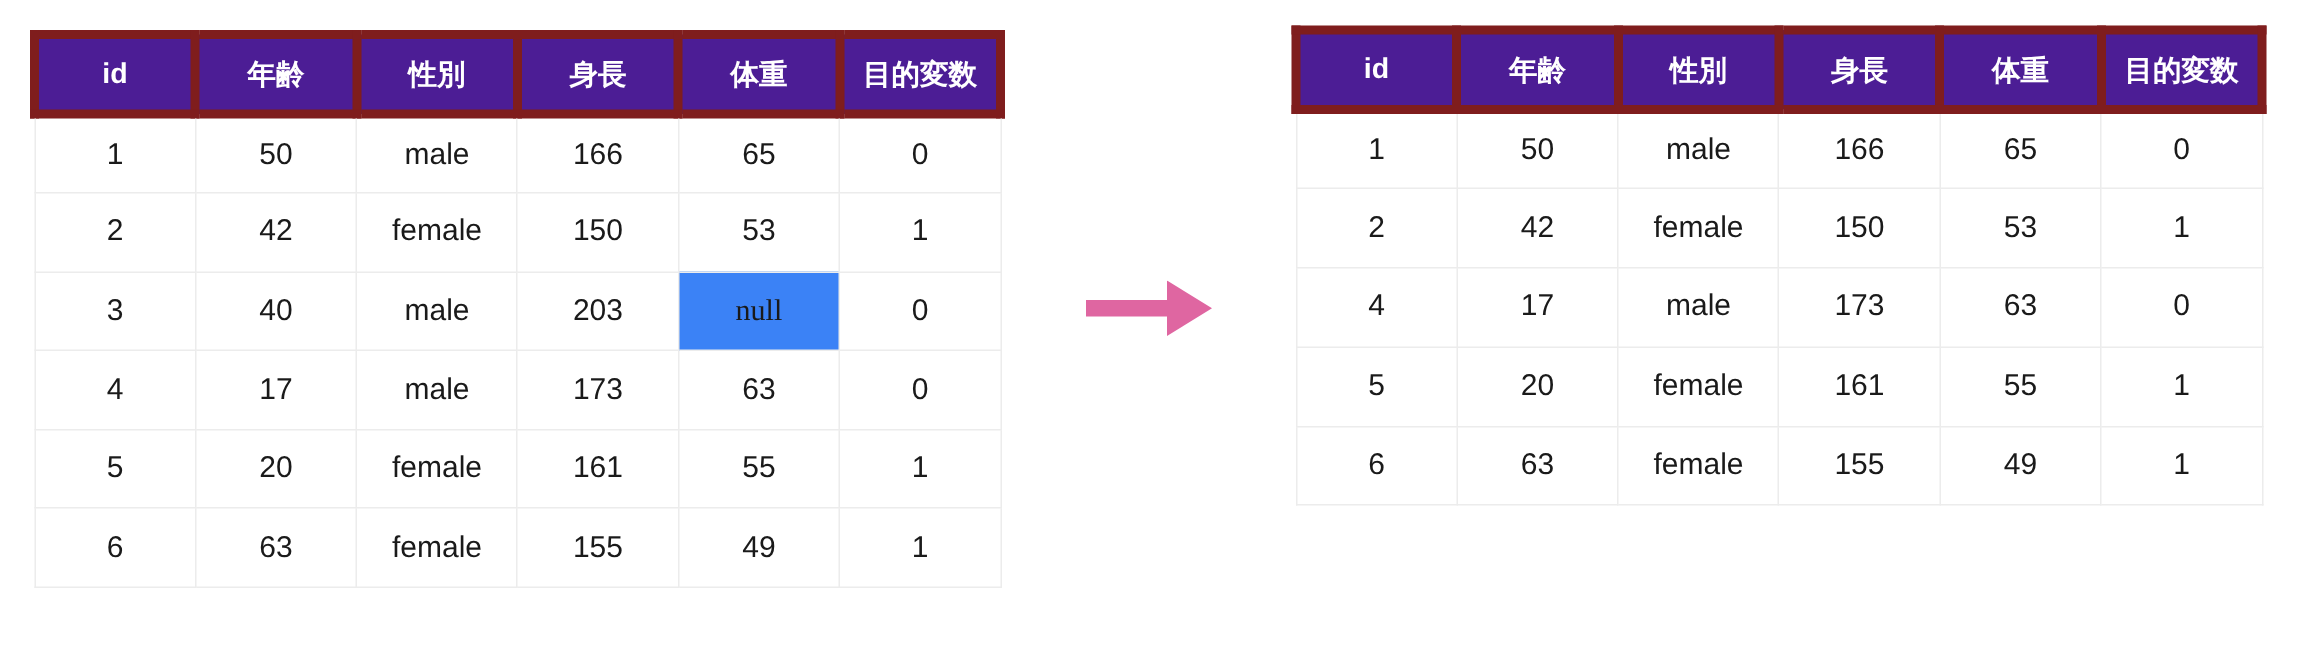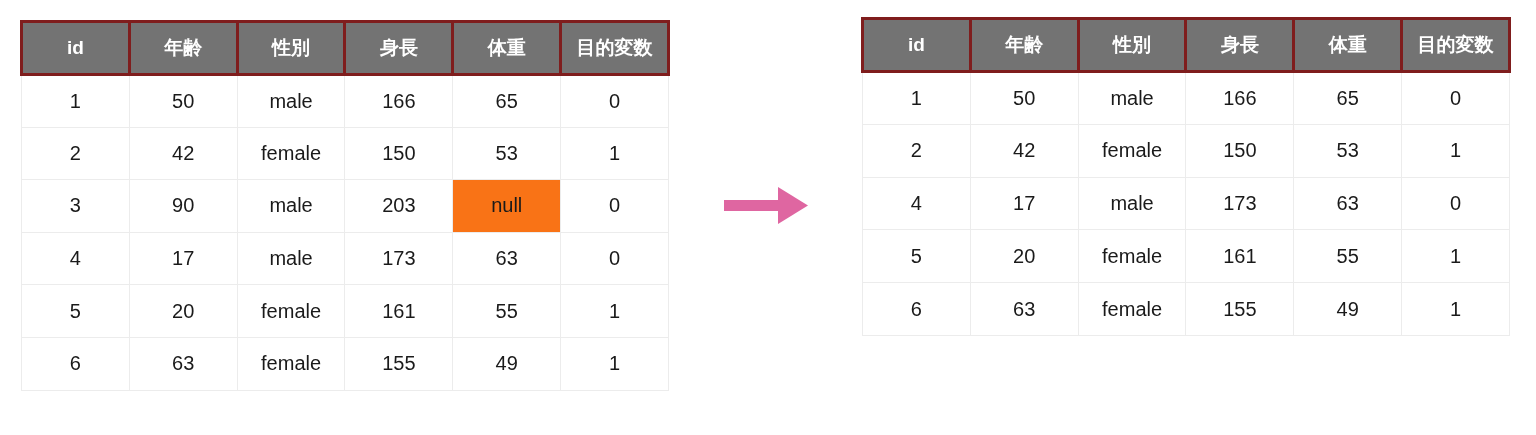--- a/index.html
+++ b/index.html
@@ -1,23 +1,23 @@
 <!DOCTYPE html>
 <html><head>
 <meta charset="utf-8">
 <style>
   html, body { margin: 0; padding: 0; background: #ffffff; }
   body { width: 1536px; height: 435px; position: relative; overflow: hidden;
          font-family: "Liberation Sans", "DejaVu Sans", sans-serif; }
   table.data { position: absolute; border-collapse: collapse; table-layout: fixed; }
   table.data th, table.data td { width: 107px; text-align: center; padding: 0; box-sizing: border-box; }
-  table.data th { background: #737373; color: #ffffff; font-weight: bold; font-size: 19px;
-                  border: 3px solid #7f1d1d; height: 53px; }
+  table.data th { background: #4c1d95; color: #ffffff; font-weight: bold; font-size: 19px;
+                  border: 6px solid #7f1d1d; height: 53px; }
   table.data td { color: #1a1a1a; font-size: 20px; border: 1px solid #ececec; height: 52.6px; background: #fff; }
-  table.data td.null-cell { background: #f97316; }
+  table.data td.null-cell { background: #3b82f6; font-family: Liberation Serif, serif; }
   #table-before { left: 20px; top: 20px; width: 650px; }
   #table-after { left: 861px; top: 17px; width: 650px; }
   #table-after td { height: 52.8px; }
   .arrow { position: absolute; left: 724px; top: 187px; width: 84px; height: 37px; }
 </style>
 </head>
 <body>
 
 <table class="data" id="table-before">
   <thead>
@@ -42,21 +42,21 @@
     <tr>
       <td>2</td>
       <td>42</td>
       <td>female</td>
       <td>150</td>
       <td>53</td>
       <td>1</td>
     </tr>
     <tr>
       <td>3</td>
-      <td>90</td>
+      <td>40</td>
       <td>male</td>
       <td>203</td>
       <td class="null-cell">null</td>
       <td>0</td>
     </tr>
     <tr>
       <td>4</td>
       <td>17</td>
       <td>male</td>
       <td>173</td>

